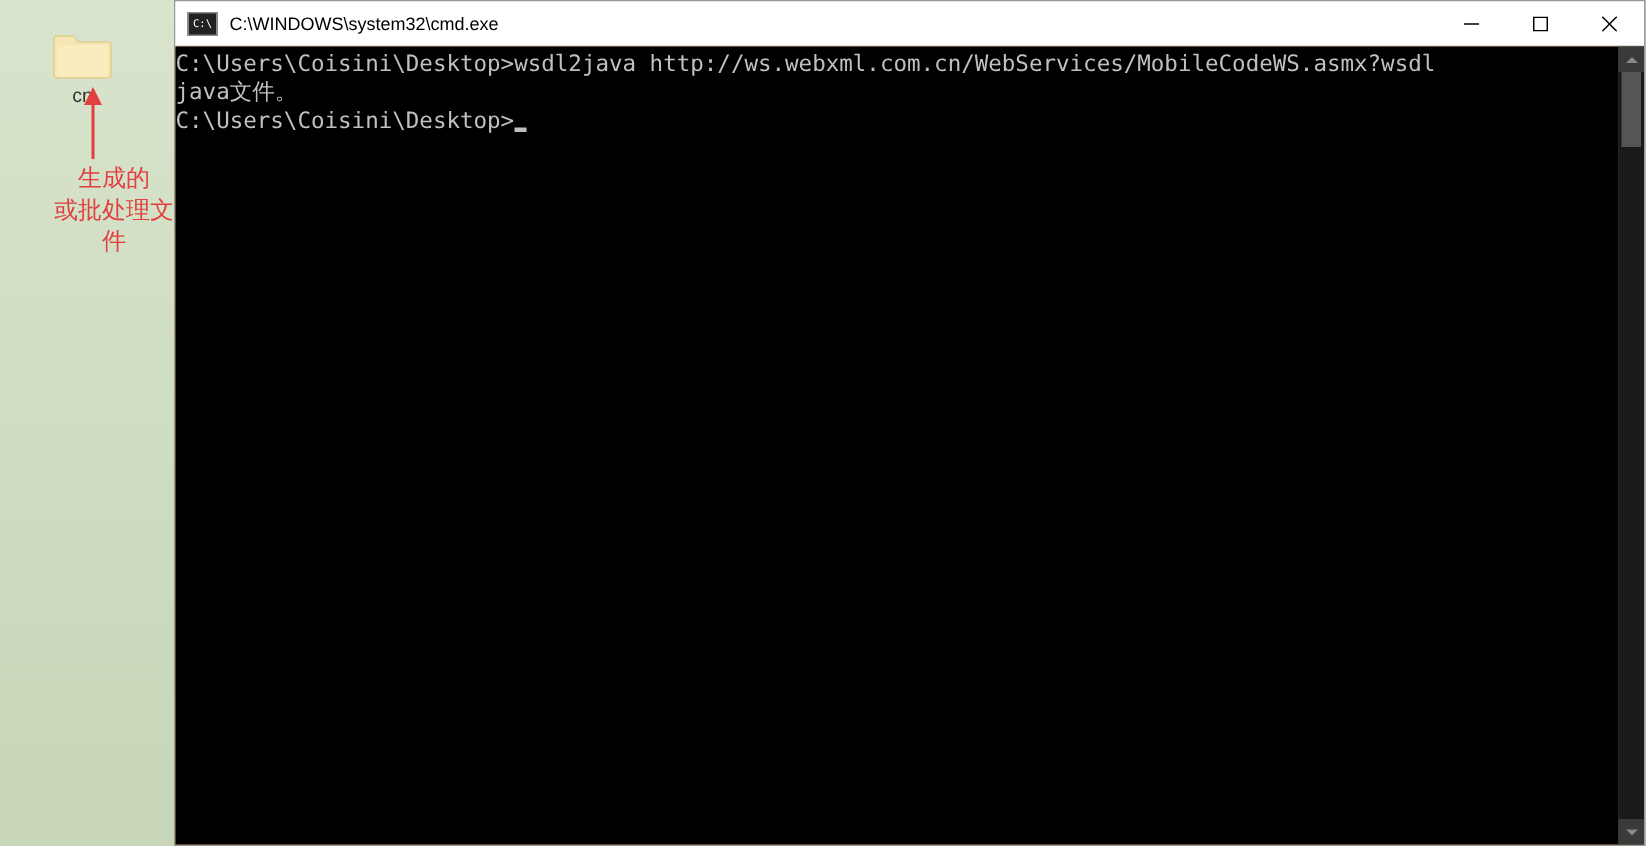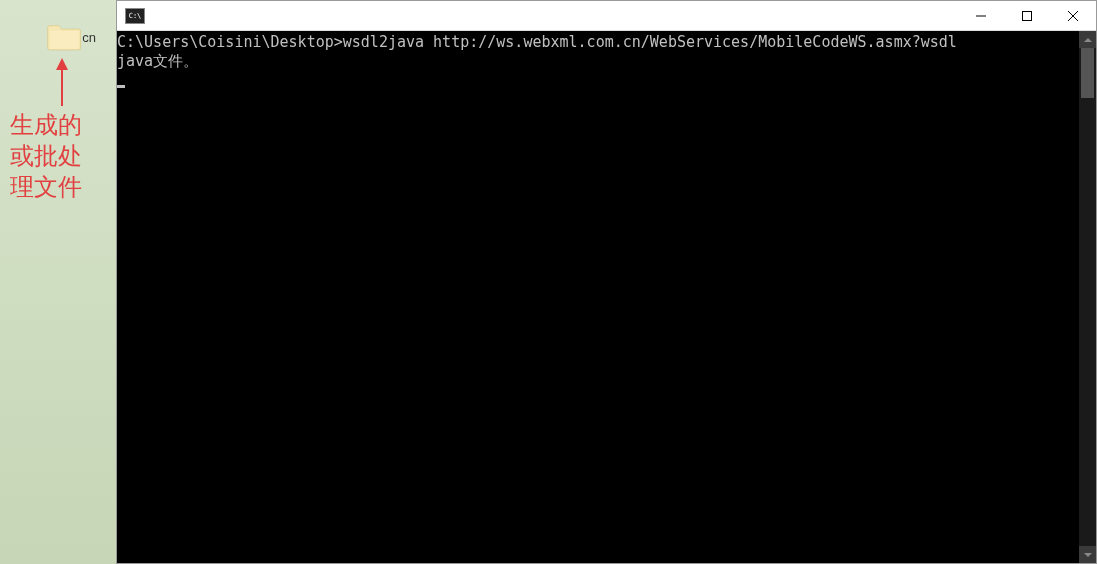--- a/index.html
+++ b/index.html
@@ -16,25 +16,25 @@
       overflow: hidden;
     }
     .desktop {
       width: 116px;
       height: 100%;
       position: relative;
       background: linear-gradient(to bottom, #d8e4cc, #c6d6b6);
     }
     .folder-icon {
       position: absolute;
-      left: 46px;
+      left: 30px;
       top: 18px;
       width: 50px;
       display: flex;
-      flex-direction: row;
+      flex-direction: column;
       align-items: center;
       cursor: pointer;
     }
     .folder-svg {
       width: 42px;
       height: 36px;
     }
     .folder-label {
       font-size: 13px;
       color: #333;
@@ -44,25 +44,25 @@
     }
     .arrow {
       position: absolute;
       left: 50px;
       top: 58px;
       width: 24px;
       height: 50px;
     }
     .annotation {
       position: absolute;
-      left: 1px;
+      left: 31px;
       top: 110px;
       width: 90px;
       color: #e24040;
-      font-size: 24px;
+      font-size: 16px;
       text-align: center;
       line-height: 1.3;
       font-family: "KaiTi", "STKaiti", serif;
     }
     .cmd-window {
       flex: 1;
       display: flex;
       flex-direction: column;
       background: #fff;
       border: 1px solid #999;
@@ -192,41 +192,42 @@
   </svg>
   <div class="annotation">
     <div>生成的</div>
     <div>或批处理文件</div>
   </div>
 </div>
 
 <div class="cmd-window">
   <div class="titlebar">
     <div class="app-icon">C:\</div>
+    <div class="title-text">C:\WINDOWS\system32\cmd.exe</div>
     <div class="window-controls">
       <div class="wc-btn">
         <svg viewBox="0 0 10 10">
             <line x1="0" y1="5" x2="10" y2="5"></line>
           </svg>
       </div>
       <div class="wc-btn">
         <svg viewBox="0 0 10 10">
             <rect x="0.5" y="0.5" width="9" height="9"></rect>
           </svg>
       </div>
       <div class="wc-btn close">
         <svg viewBox="0 0 10 10">
             <line x1="0" y1="0" x2="10" y2="10"></line>
             <line x1="10" y1="0" x2="0" y2="10"></line>
           </svg>
       </div>
     </div>
   </div>
   <div class="terminal-wrap">
-    <div class="terminal"><span class="line">C:\Users\Coisini\Desktop&gt;wsdl2java http://ws.webxml.com.cn/WebServices/MobileCodeWS.asmx?wsdl</span><span class="line">java文件。</span><span class="line"></span><span class="line"><span class="cursor"></span></span></div>
+    <div class="terminal"><span class="line">C:\Users\Coisini\Desktop&gt;wsdl2java http://ws.webxml.com.cn/WebServices/MobileCodeWS.asmx?wsdl</span><span class="line">java文件。</span><span class="line"></span><span class="line"><span>C:\Users\Coisini\Desktop&gt;</span><span class="cursor"></span></span></div>
     <div class="scrollbar">
       <div class="sb-btn">
         <svg class="sb-arrow" viewBox="0 0 8 8">
             <polygon points="4,2 0,6 8,6"></polygon>
           </svg>
       </div>
       <div class="sb-track">
         <div class="sb-thumb"></div>
       </div>
       <div class="sb-btn">

